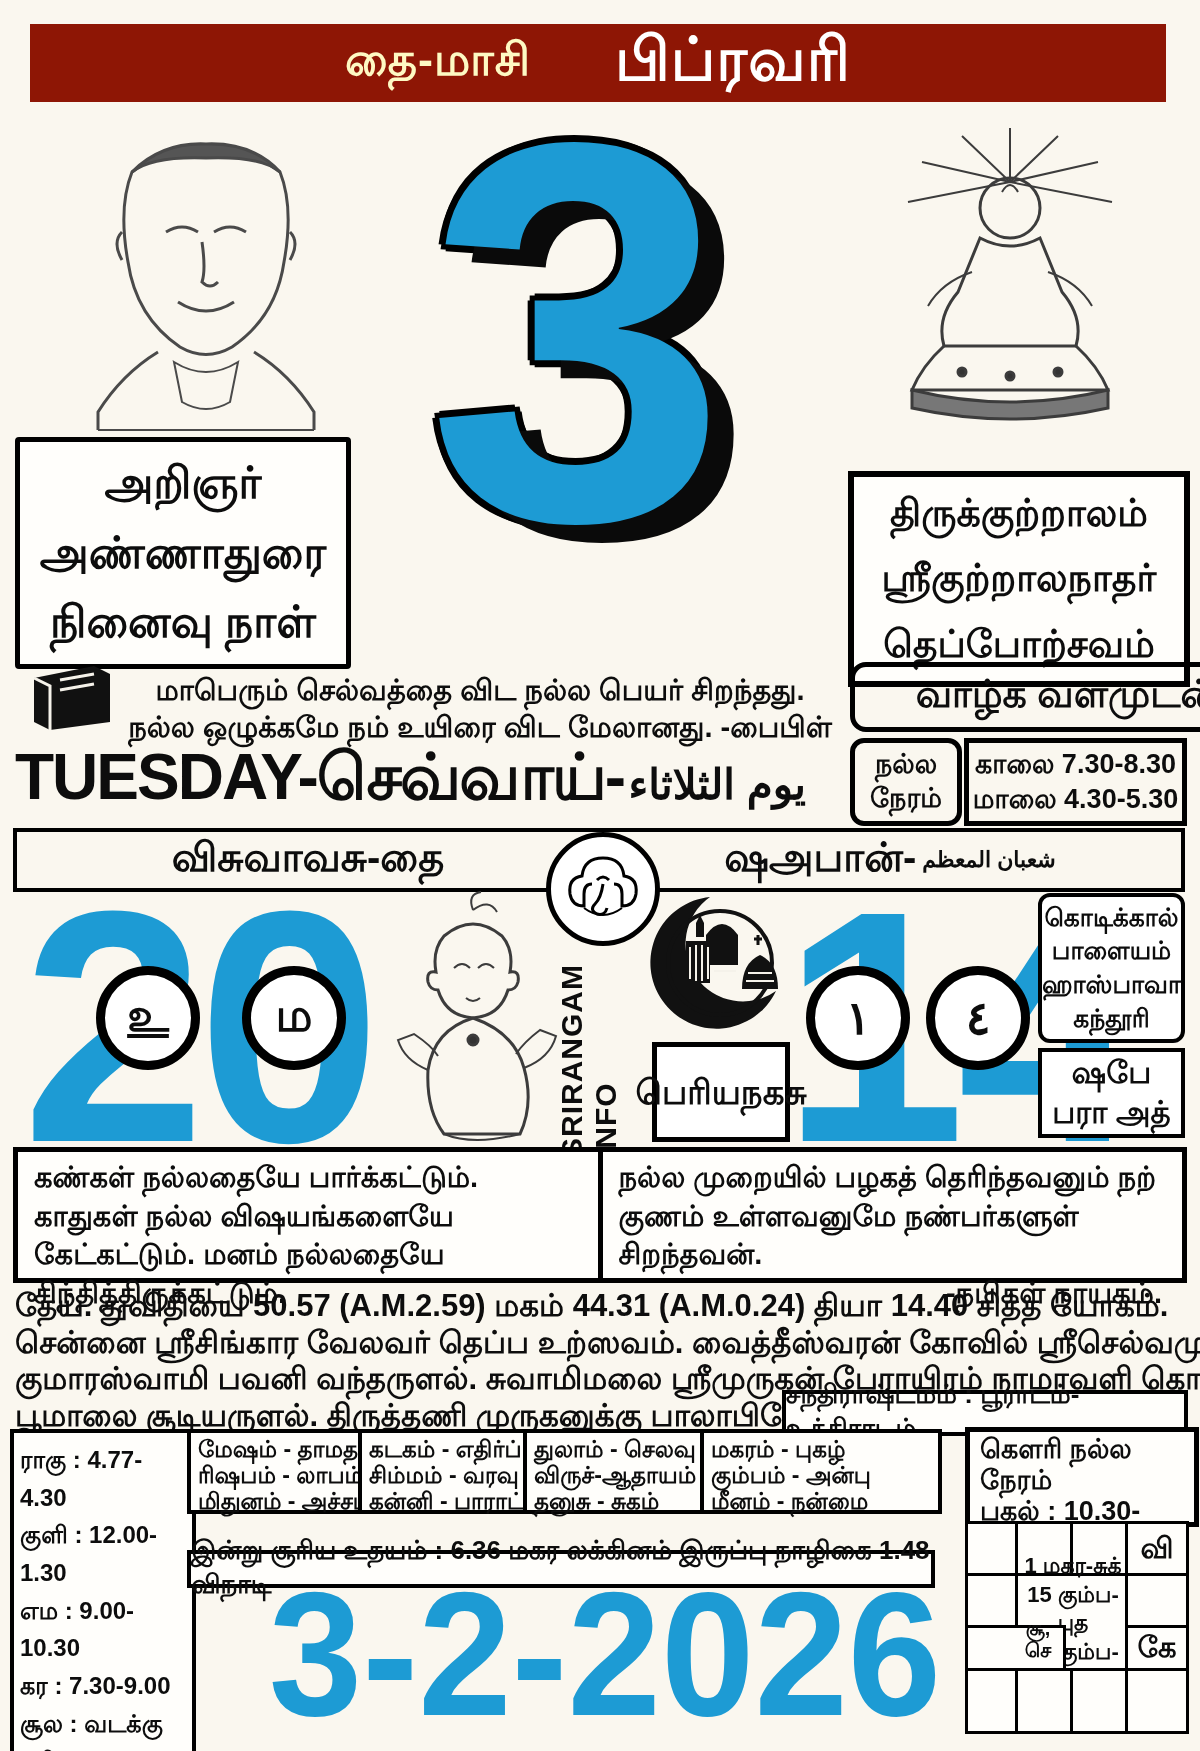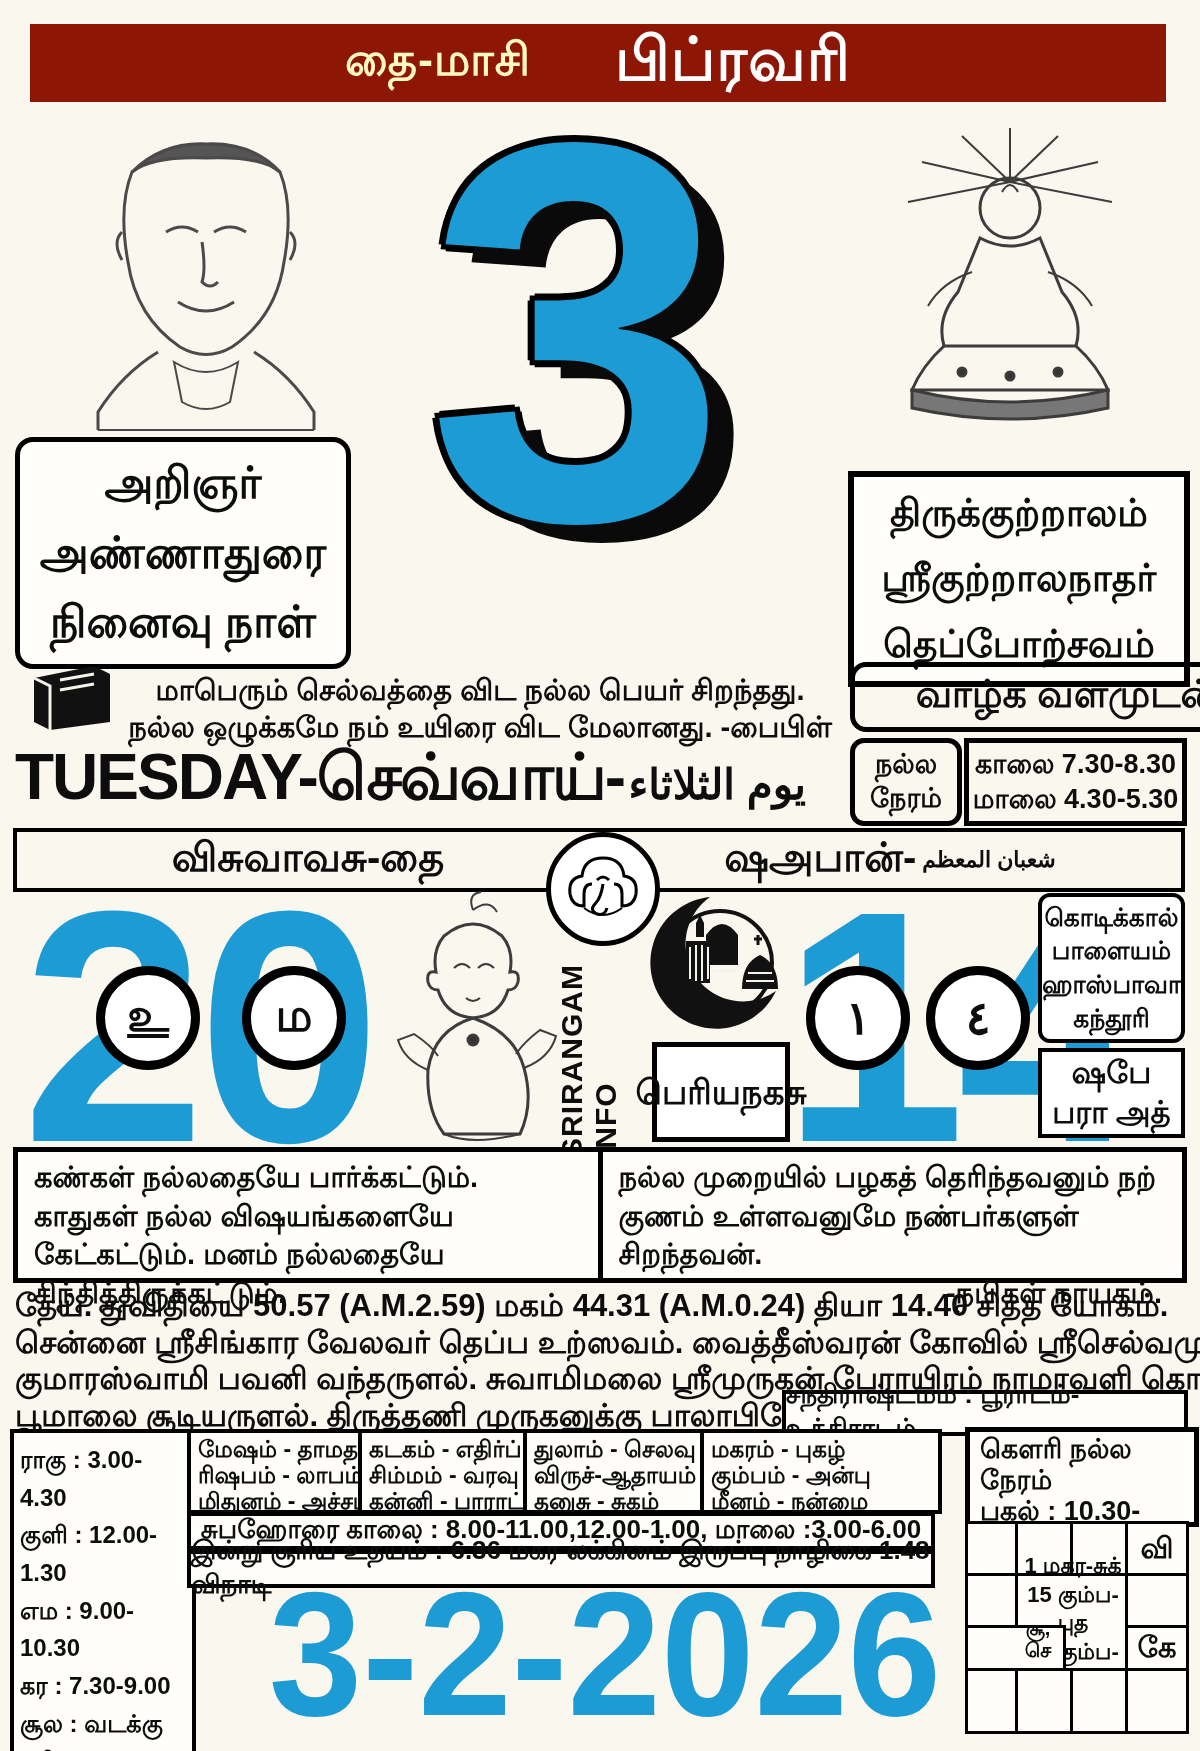--- a/index.html
+++ b/index.html
@@ -17,21 +17,21 @@
   .banner .yellow{color:#fef9c3;font-size:45px;font-weight:bold;letter-spacing:1px;}
   .banner .white{color:#ffffff;font-size:60px;font-weight:bold;letter-spacing:1px;}
 
   
   .big3{left:352px;top:48px;width:450px;height:620px;text-align:center;
     font-size:540px;line-height:1.05;font-weight:bold;color:#1d9bd4;
     text-shadow:26px 18px 0 #0a0a0a,-7px 0 0 #000,7px 0 0 #000,0 -7px 0 #000,0 7px 0 #000,
       -5px -5px 0 #000,5px 5px 0 #000,-5px 5px 0 #000,5px -5px 0 #000;}
 
   .infobox{background:#fffefb;border:5px solid #000;text-align:center;}
-  .round{border-radius:18px;}
+  .round{border-radius:4px;}
 
   .leftbox{left:15px;top:437px;width:326px;height:216px;padding-top:6px;}
   .leftbox .line{font-size:44px;font-weight:bold;line-height:1.58;}
 
   .rightbox{left:848px;top:443px;width:330px;height:200px;border-width:6px;padding-top:4px;margin-top:28px;}
   .rightbox .line{font-size:38px;font-weight:bold;line-height:1.72;}
 
   .quote{left:118px;top:672px;width:724px;text-align:center;font-size:29px;font-weight:bold;line-height:1.28;}
 
   .valga{left:850px;top:662px;width:327px;height:60px;border:5px solid #000;border-radius:16px;
@@ -277,21 +277,21 @@
 
   <div class="abs para">
     <div>தேய். துவிதியை 50.57 (A.M.2.59) மகம் 44.31 (A.M.0.24) தியா 14.40 சித்த யோகம்.</div>
     <div>சென்னை ஸ்ரீசிங்கார வேலவர் தெப்ப உற்ஸவம். வைத்தீஸ்வரன் கோவில் ஸ்ரீசெல்வமுத்துக்</div>
     <div>குமாரஸ்வாமி பவனி வந்தருளல். சுவாமிமலை ஸ்ரீமுருகன் பேராயிரம் நாமாவளி கொண்ட தங்கப்</div>
     <div>பூமாலை சூடியருளல். திருத்தணி முருகனுக்கு பாலாபிஷேகம்.</div>
   </div>
   <div class="abs ctr chandra">சந்திராஷ்டமம் : பூராடம்-உத்திராடம்</div>
 
   <div class="abs leftcol">
-    <div>ராகு : 3.00-4.30</div>
+    <div>ராகு : 4.77-4.30</div>
     <div>குளி : 12.00-1.30</div>
     <div>எம  : 9.00-10.30</div>
     <div>கர  : 7.30-9.00</div>
     <div>சூல : வடக்கு</div>
     <div>பரிகாரம்-பால்</div>
 
   </div>
 
   <div class="abs rasibox" style="left:187px;width:158px;">
     <div>மேஷம் - தாமதம்</div>
@@ -307,21 +307,20 @@
     <div>துலாம் - செலவு</div>
     <div>விருச்-ஆதாயம்</div>
     <div>தனுசு - சுகம்</div>
   </div>
   <div class="abs rasibox" style="left:700px;width:222px;">
     <div>மகரம் - புகழ்</div>
     <div>கும்பம் - அன்பு</div>
     <div>மீனம் - நன்மை</div>
   </div>
 
-  <div class="abs ctr sub1">சுபஹோரை காலை : 8.00-11.00,12.00-1.00, மாலை :3.00-6.00</div>
   <div class="abs ctr sub2">இன்று சூரிய உதயம் : 6.36 மகர லக்கினம் இருப்பு நாழிகை 1.48 விநாடி</div>
 
   <div class="abs gauri">
     <div>கௌரி நல்ல நேரம்</div>
     <div>பகல்  : 10.30-11.30</div>
     <div>இரவு : 7.30-8.30</div>
   </div>
 
   <div class="abs chart">
     <div class="cell" style="left:0;top:0;width:50px;height:52px;"></div>

